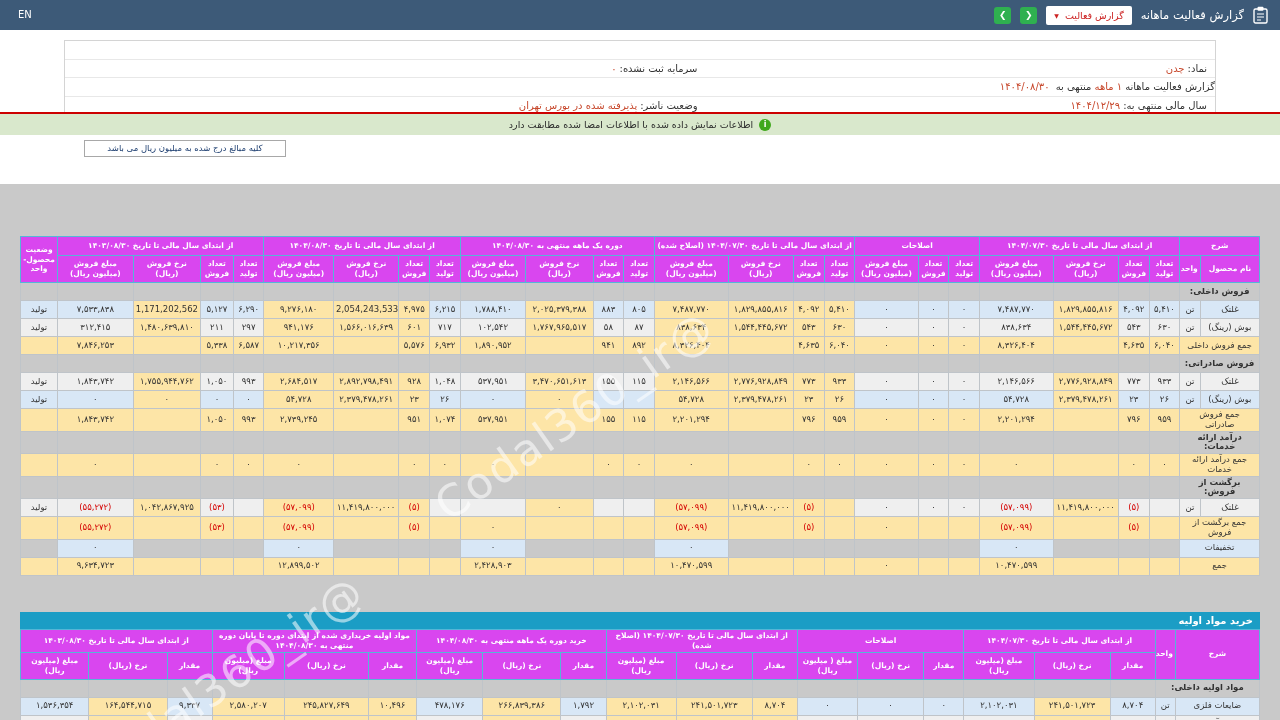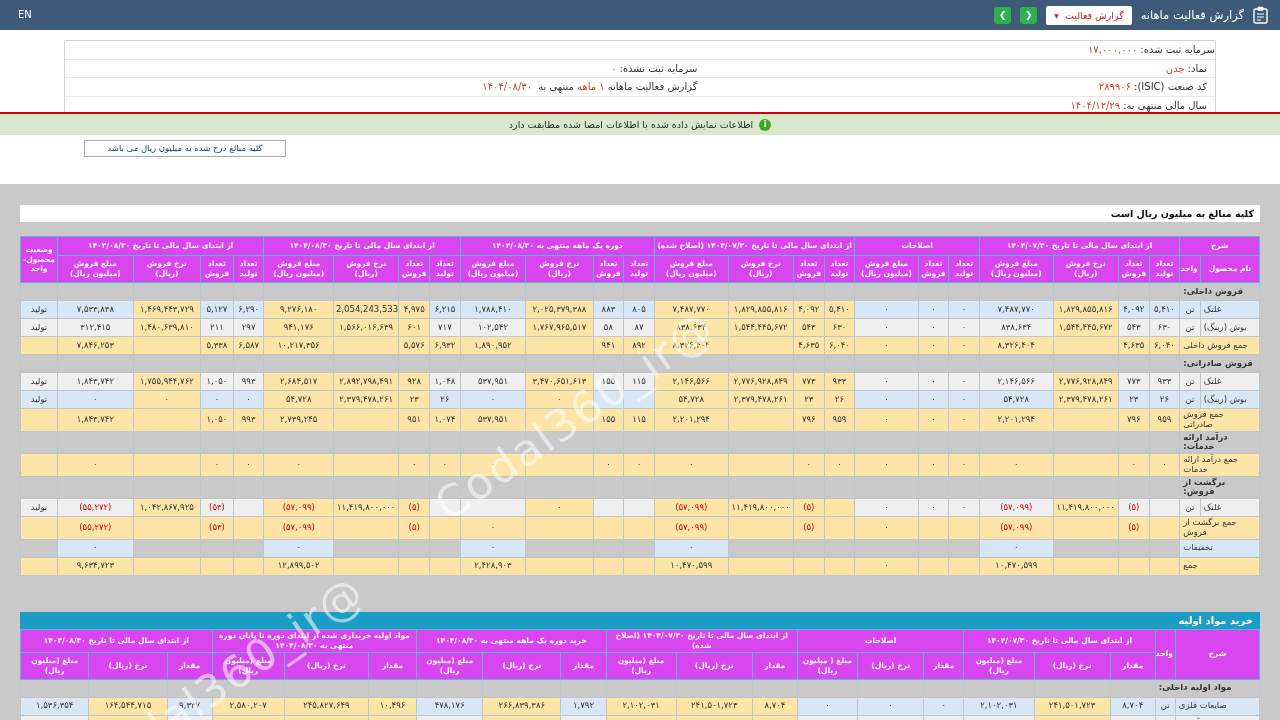--- a/index.html
+++ b/index.html
@@ -44,21 +44,21 @@
   #t2wrap{position:absolute;top:629px;right:20px;width:1240px;}
   
   table{border-collapse:collapse;table-layout:fixed;width:100%;}
   th{background:#d946ef;color:#fff;font-weight:bold;border:1px solid #55b6d7;padding:1px 2px;
      font-size:7.5px;line-height:1.3;overflow:hidden;}
   tr.g th{height:16px;}
   tr.s th{height:24px;}
   td{border:1px solid #bfc4c9;font-size:8.5px;color:#333;text-align:center;height:15px;
      padding:0 2px;overflow:hidden;line-height:1.15;vertical-align:middle;}
   td.num{direction:ltr;}
-  td.nm{text-align:left;padding:1px 3px;}
+  td.nm{text-align:center;padding:1px 3px;}
   tr.sec td.nm{font-weight:bold;}
   .bgA{background:#d8e7f6;}
   .bgB{background:#efefef;}
   .bgY{background:#fde5a7;}
   .neg{color:#d40000;}
   
   .wm{position:absolute;color:rgba(255,255,255,0.55);font-size:44px;letter-spacing:2px;
       transform:rotate(-35deg);pointer-events:none;z-index:50;white-space:nowrap;}
   #wm1{left:410px;top:390px;}
   #wm2{left:60px;top:655px;}
@@ -80,43 +80,41 @@
       <span class="car">▼</span>
     </div>
     <div class="tb-btn">❮</div>
     <div class="tb-btn">❯</div>
     <span class="tb-en">EN</span>
   </div>
 
   <div class="panel">
     <div class="info" id="infobox">
         <div class="irow">
-          <div class="il"><span class="lab">سرمایه ثبت شده:</span><span class="val">۱۷,۰۰۰,۰۰۰</span></div>
         </div>
         <div class="irow">
           <div class="ir"><span class="lab">نماد:</span><span class="val">چدن</span></div>
           <div class="il"><span class="lab">سرمایه ثبت نشده:</span><span class="val">۰</span></div>
         </div>
         <div class="irow">
-          <div class="ir"><span class="lab">کد صنعت (ISIC):</span><span class="val">۲۸۹۹۰۶</span></div>
           <div class="il"><span class="lab">گزارش فعالیت ماهانه</span><span class="val">۱ ماهه</span><span class="lab"> منتهی به </span><span class="val">۱۴۰۴/۰۸/۳۰</span></div>
         </div>
         <div class="irow">
           <div class="ir"><span class="lab">سال مالی منتهی به:</span><span class="val">۱۴۰۴/۱۲/۲۹</span></div>
+          <div class="il"><span class="lab">وضعیت ناشر:</span><span class="val">پذیرفته شده در بورس تهران</span></div>
         </div>
       </div>
     <div class="redline"></div>
     <div class="notice">
       <span class="noticeicon">i</span>
       <span>اطلاعات نمایش داده شده با اطلاعات امضا شده مطابقت دارد</span>
     </div>
     <div class="unitbox">کلیه مبالغ درج شده به میلیون ریال می باشد</div>
   </div>
 
-  <div class="subnote">کلیه مبالغ به میلیون ریال است</div>
   <div id="t1wrap">
       <table>
         <colgroup>
           <col style="width: 58px;">
           <col style="width: 20px;">
           <col style="width: 30px;">
           <col style="width: 30px;">
           <col style="width: 64px;">
           <col style="width: 72px;">
           <col style="width: 30px;">
@@ -224,21 +222,21 @@
             <td class="num bgA">۸۰۵</td>
             <td class="num bgA">۸۸۳</td>
             <td class="num bgY">۲,۰۲۵,۳۷۹,۳۸۸</td>
             <td class="num bgA">۱,۷۸۸,۴۱۰</td>
             <td class="num bgA">۶,۲۱۵</td>
             <td class="num bgY">۴,۹۷۵</td>
             <td class="num bgY">2,054,243,533</td>
             <td class="num bgY">۹,۲۷۶,۱۸۰</td>
             <td class="num bgA">۶,۲۹۰</td>
             <td class="num bgA">۵,۱۲۷</td>
-            <td class="num bgY">۱,۴۶۹,۴۴۳,۷۲۹</td>
+            <td class="num bgY">1,171,202,562</td>
             <td class="num bgA">۷,۵۳۳,۸۳۸</td>
             <td class="bgA">تولید</td>
           </tr>
           <tr class="b">
             <td class="nm bgB">بوش (رینگ)</td>
             <td class="bgB">تن</td>
             <td class="num bgB">۶۳۰</td>
             <td class="num bgB">۵۴۳</td>
             <td class="num bgY">۱,۵۴۴,۴۴۵,۶۷۲</td>
             <td class="num bgB">۸۳۸,۶۳۴</td>

